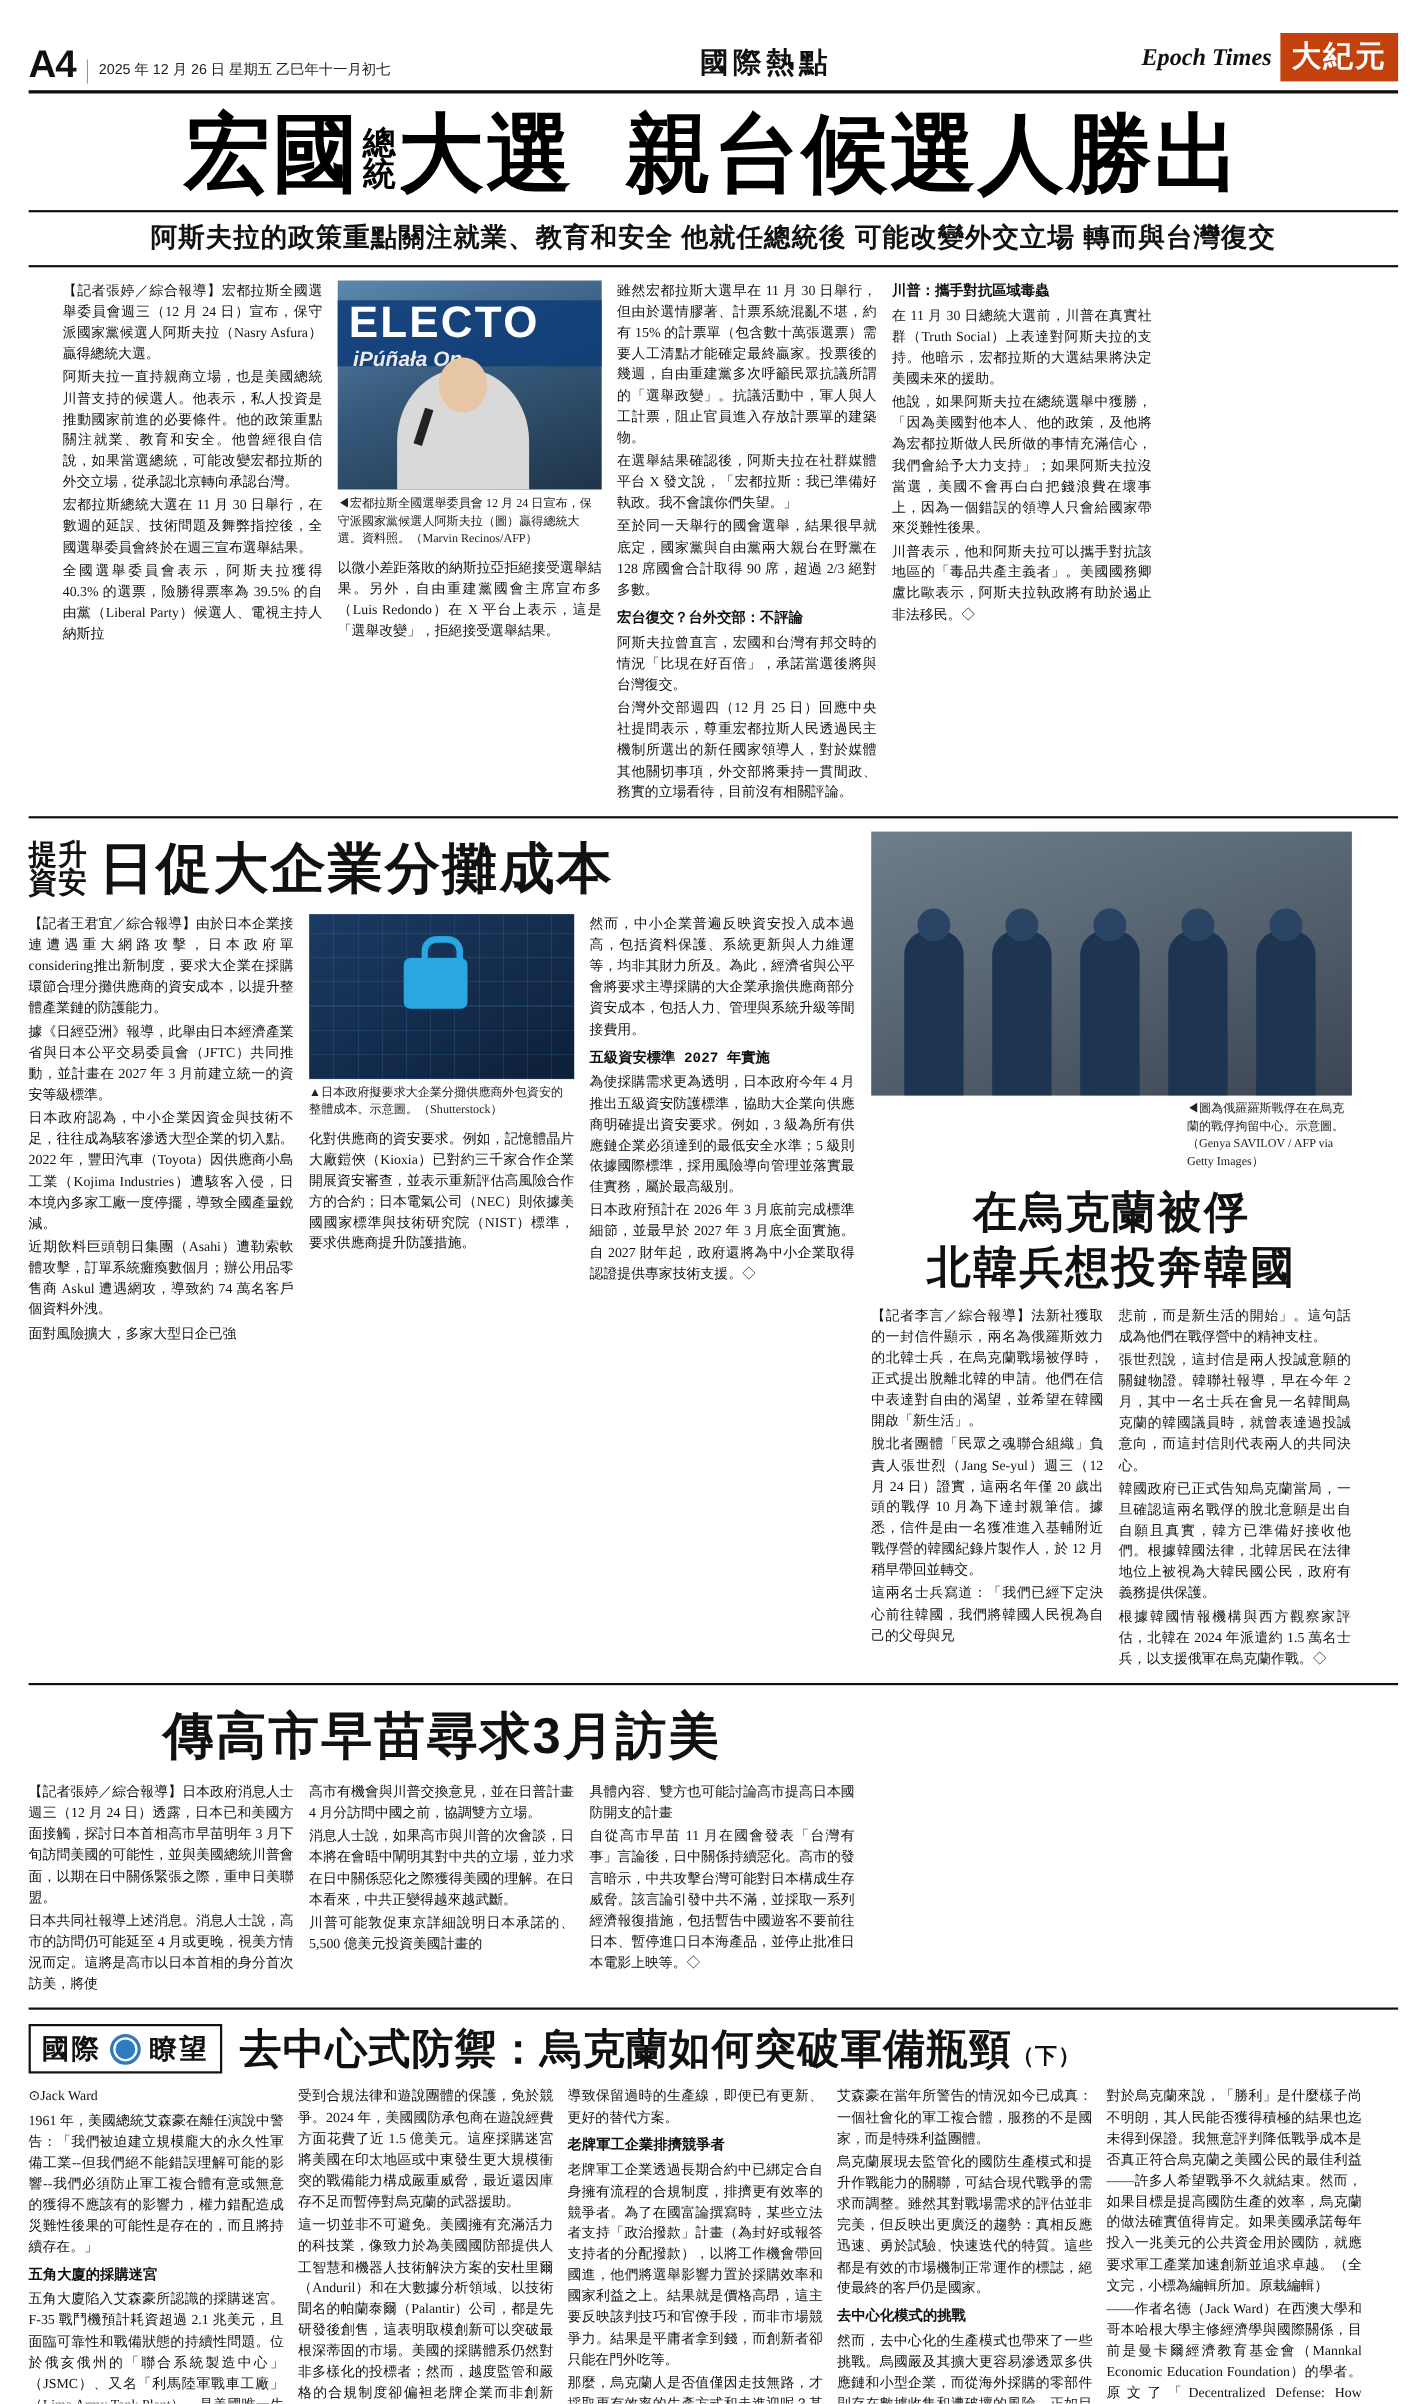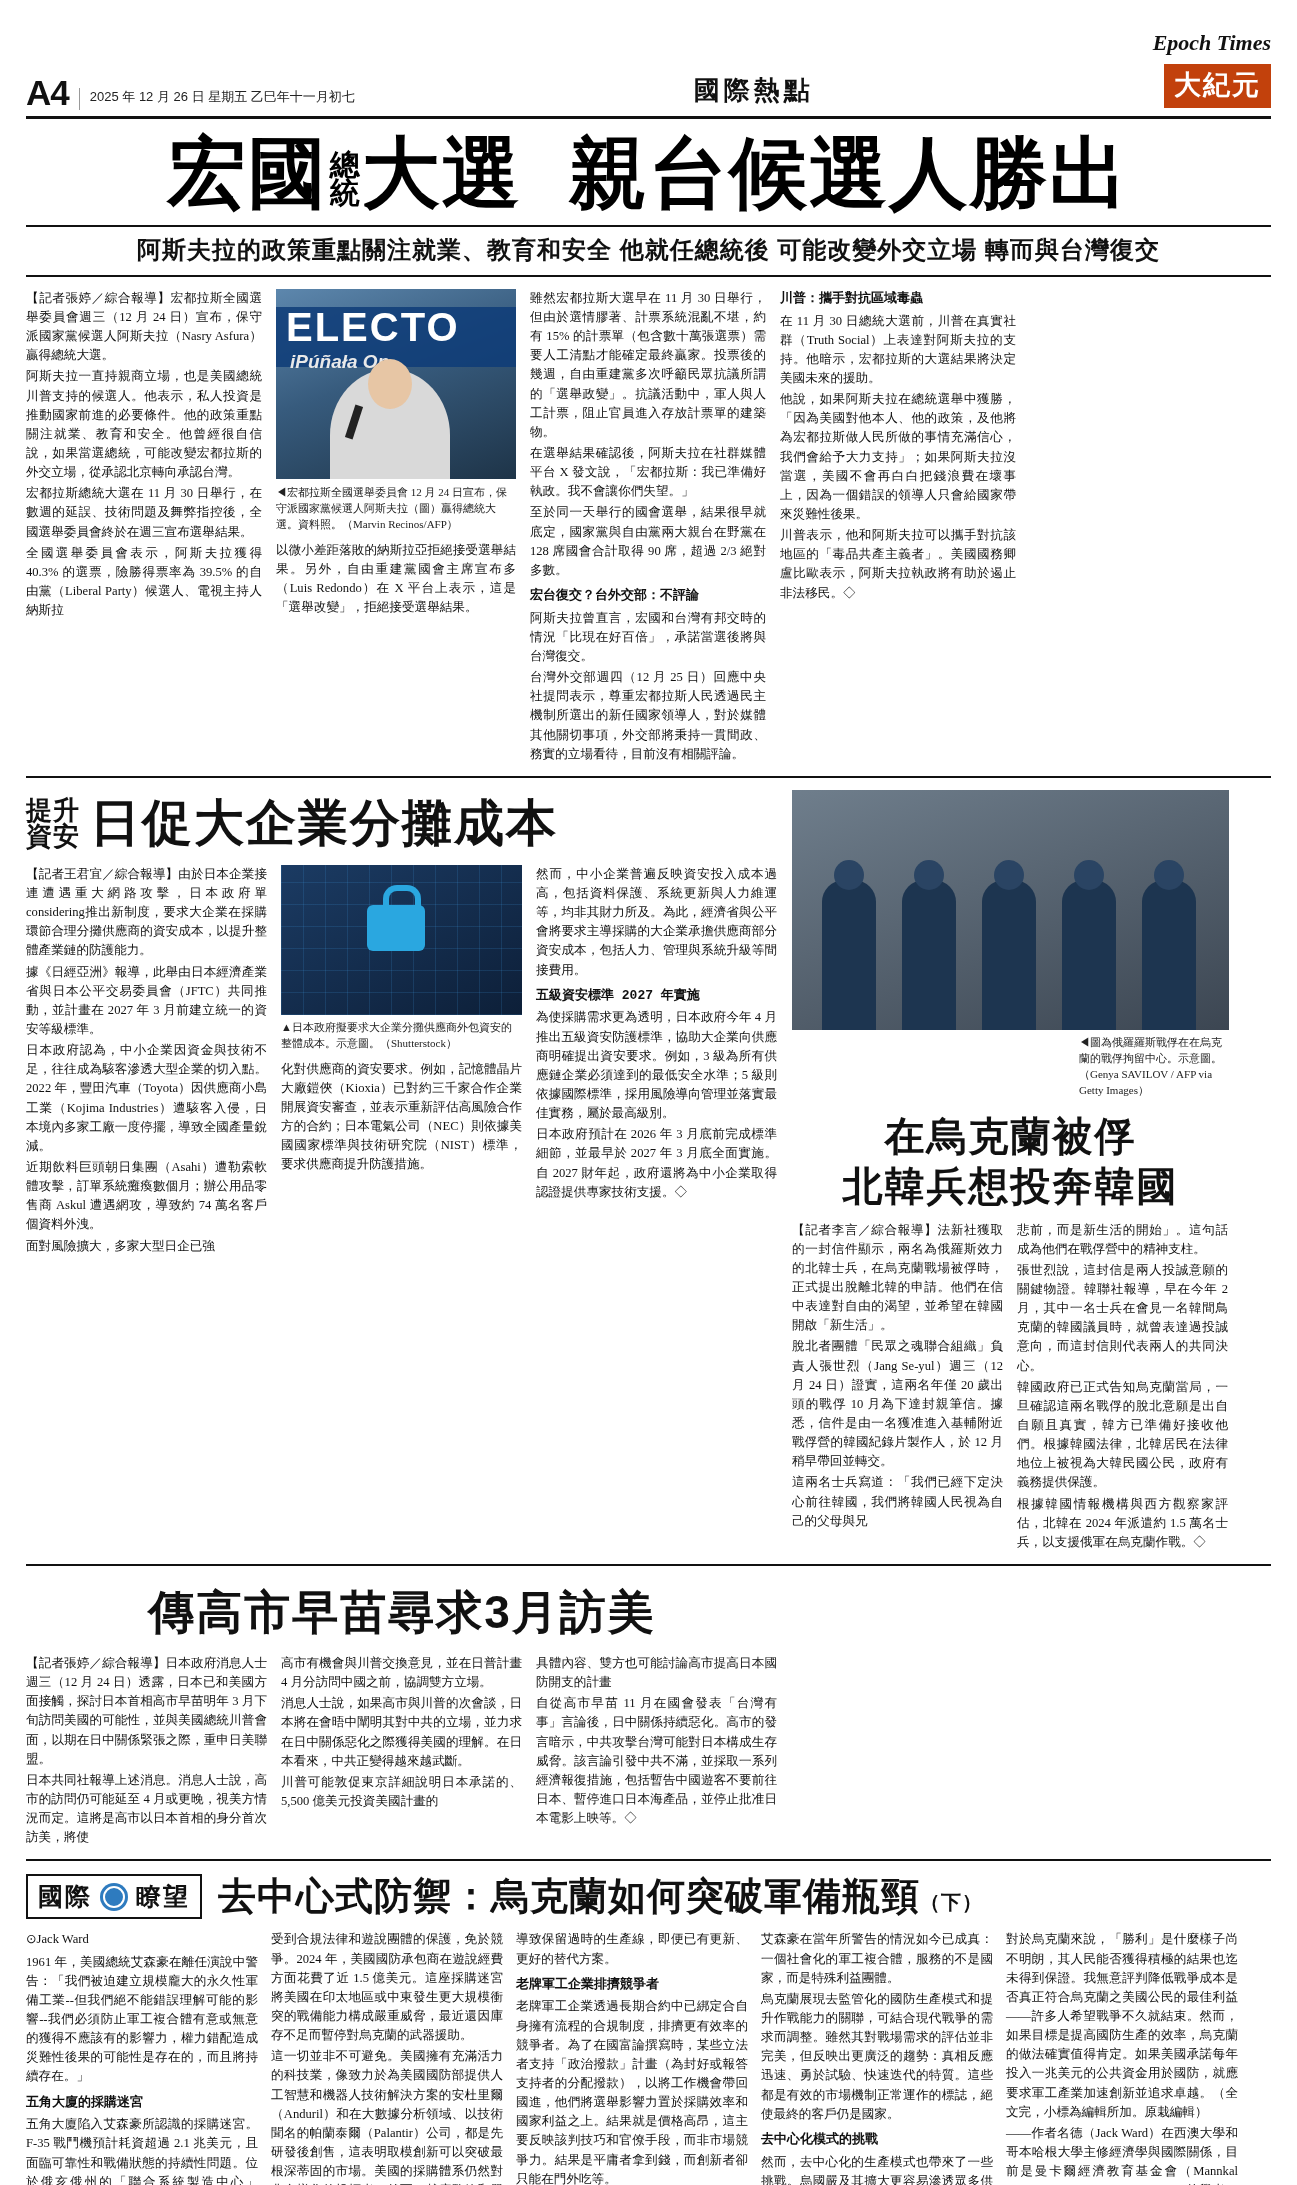--- a/index.html
+++ b/index.html
@@ -11,21 +11,21 @@
     overflow:hidden;
   }
   .page{width:1297px;height:2185px;position:relative;box-sizing:border-box;padding:0 26px;}
 
   
   .masthead{display:flex;align-items:flex-end;justify-content:space-between;padding-top:30px;border-bottom:3px solid #111;padding-bottom:6px;}
   .mh-left{display:flex;align-items:flex-end;gap:10px;}
   .page-num{font-family:"Liberation Sans",sans-serif;font-size:35px;font-weight:bold;letter-spacing:-1px;line-height:1;}
   .mh-date{font-size:13px;color:#222;border-left:1px solid #999;padding-left:10px;padding-bottom:4px;font-family:"Liberation Sans",sans-serif;}
   .mh-center{font-size:26px;font-weight:bold;letter-spacing:4px;padding-bottom:2px;}
-  .mh-right{display:flex;align-items:flex-end;gap:8px;padding-bottom:2px;flex-direction:column;}
+  .mh-right{display:flex;align-items:center;gap:8px;padding-bottom:2px;}
   .et-en{font-family:"Liberation Serif",serif;font-size:22px;font-weight:bold;font-style:italic;color:#111;letter-spacing:0px;}
   .et-cn{background:#c2410c;color:#fff;font-size:27px;font-weight:bold;padding:3px 10px 5px;letter-spacing:2px;}
 
   
   .headline-wrap{padding-top:14px;}
   .headline{
     font-family:"Liberation Sans",sans-serif;
     font-weight:bold;font-size:78px;line-height:1.05;letter-spacing:2px;
     text-align:center;color:#000;
   }
@@ -36,21 +36,21 @@
     font-family:"Liberation Sans",sans-serif;
   }
 
   
   .col-text{font-size:12.6px;line-height:1.52;text-align:justify;}
   .col-text p{margin:0 0 2px;text-indent:0;}
   .sec-head{font-weight:bold;font-size:13px;margin:6px 0 3px;font-family:Liberation Mono, monospace;}
   .caption{font-size:11px;line-height:1.45;color:#222;}
 
   
-  .story1{display:flex;gap:14px;padding-top:12px;}
+  .story1{display:flex;gap:14px;padding-top:12px;margin-left:31px;}
   .s1col{width:236px;}
   .s1mid{width:240px;}
   .photo1{width:240px;height:190px;background:linear-gradient(160deg,#5d87ad 0%,#375b7d 45%,#1e3448 100%);position:relative;}
   .photo1 .banner{position:absolute;top:18px;left:0;width:100%;height:60px;background:#0e3c78;opacity:0.85;}
   .photo1 .bigtext{position:absolute;top:16px;left:10px;color:#fff;font-family:"Liberation Sans",sans-serif;font-weight:bold;font-size:40px;letter-spacing:2px;}
   .photo1 .subtext{position:absolute;top:62px;left:14px;color:#e9e9e9;font-family:"Liberation Sans",sans-serif;font-weight:bold;font-size:19px;font-style:italic;}
   .photo1 .person{position:absolute;bottom:0;left:54px;width:120px;height:110px;background:#d9d9d9;border-radius:50% 50% 0 0 / 60% 60% 0 0;}
   .photo1 .head{position:absolute;bottom:70px;left:92px;width:44px;height:50px;background:#e7c6a5;border-radius:50%;}
   .photo1 .mic{position:absolute;bottom:40px;left:74px;width:8px;height:34px;background:#222;transform:rotate(18deg);}
 

